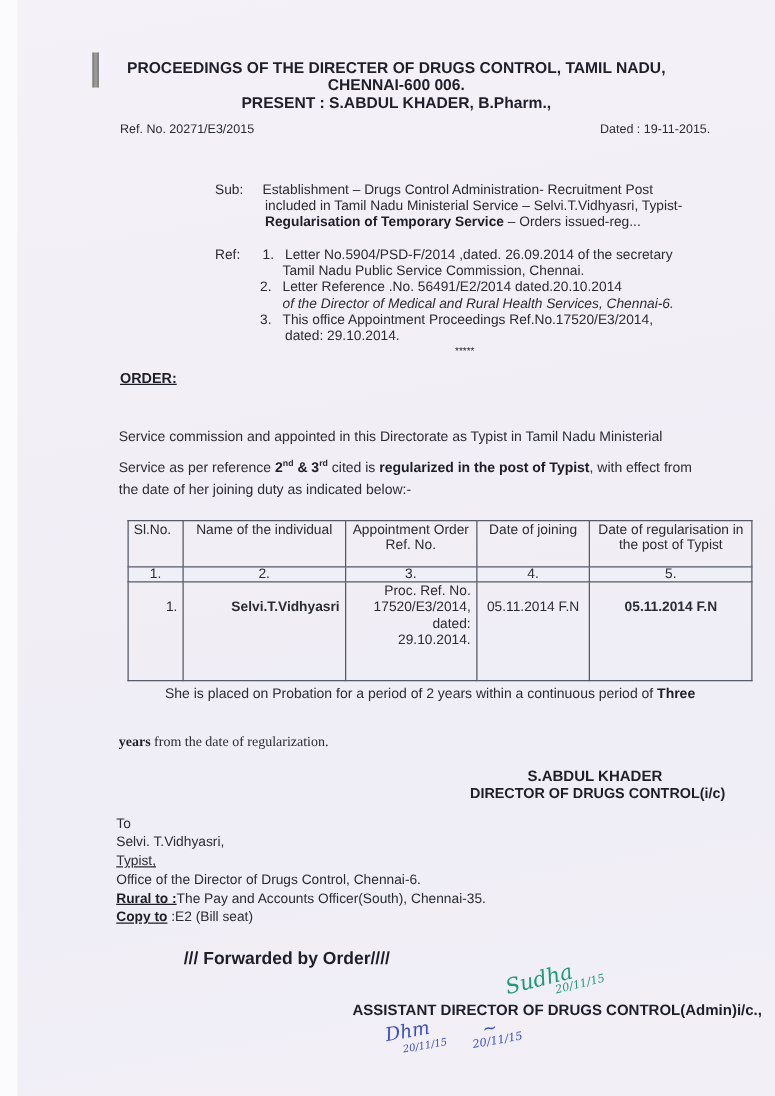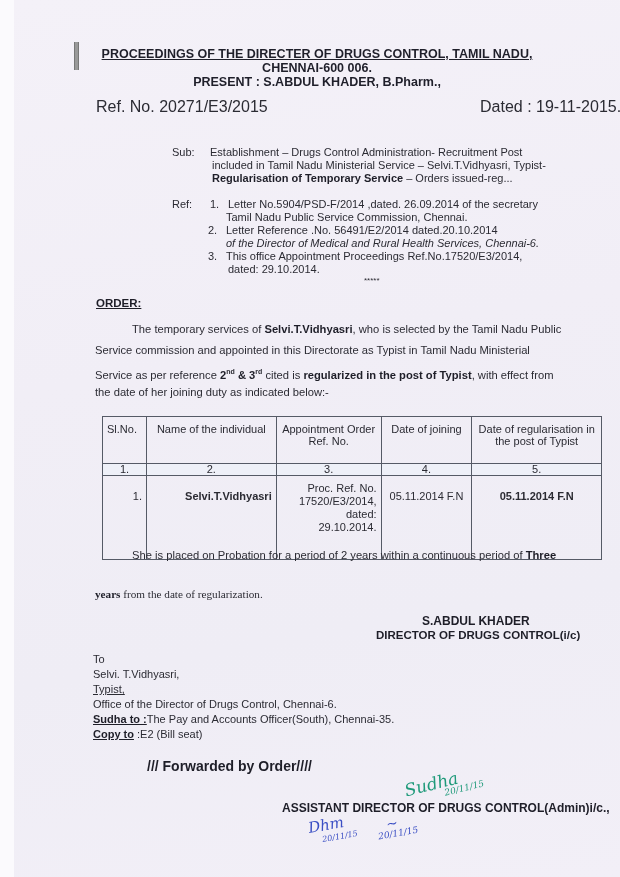--- a/index.html
+++ b/index.html
@@ -12,44 +12,44 @@
   .page {
     position: absolute; left: 14px; top: 0; width: 606px; height: 877px;
     background: linear-gradient(170deg, #f4f1f8 0%, #f1eef6 40%, #efedf5 70%, #f2eff7 100%);
   }
   .abs { position: absolute; white-space: nowrap; }
   .punch {
     position: absolute; left: 60px; top: 42px; width: 3px; height: 28px;
     border-left: 1px solid #777; border-right: 1px solid #777; background: #999;
   }
   .hdr { font-weight: bold; font-size: 12.5px; color: #1f1f2a; text-align: center; width: 100%; left: 0; }
-  .t12 { font-size: 16px; }
+  .t12 { font-size: 10px; }
   .t115 { font-size: 11px; }
   b, .b { font-weight: bold; color: #1e1e28; }
   .u { text-decoration: underline; font-weight: bold; color: #1e1e28; }
   .para { font-size: 11.2px; line-height: 21px; }
   table.grid {
     position: absolute; left: 88px; top: 416px; width: 500px;
     border-collapse: collapse; font-size: 11px; color: #2b2b33;
   }
   table.grid td {
-    border: 1px solid #555a66; padding: 6px 4px; vertical-align: top;
+    border: 1px solid #555a66; padding: 1px 4px; vertical-align: top;
   }
   table.grid .h td { text-align: center; height: 34px; }
   table.grid .n td { text-align: center; height: 11px; line-height: 11px; padding: 0 4px; background: #eef0f8; }
   table.grid .d td { height: 63px; text-align: right; }
   .sig { font-family: "DejaVu Serif", serif; font-style: italic; }
 </style>
 </head>
 <body>
 
 <div class="page">
   <div class="punch"></div>
 
-  <div class="abs hdr" style="top:47px;text-decoration:underline;">PROCEEDINGS OF THE DIRECTER OF DRUGS CONTROL, TAMIL NADU,</div>
+  <div class="abs hdr" style="top:47px;">PROCEEDINGS OF THE DIRECTER OF DRUGS CONTROL, TAMIL NADU,</div>
   <div class="abs hdr" style="top:61px;">CHENNAI-600 006.</div>
   <div class="abs hdr" style="top:75px;">PRESENT : S.ABDUL KHADER, B.Pharm.,</div>
 
   <div class="abs t12" style="left:82px;top:98px;">Ref. No. 20271/E3/2015</div>
   <div class="abs t12" style="left:466px;top:98px;">Dated : 19-11-2015.</div>
 
   <div>
     <div class="abs t115" style="left:158px;top:146px;">Sub:</div>
     <div class="abs t115" style="left:196px;top:146px;">Establishment – Drugs Control Administration- Recruitment  Post</div>
     <div class="abs t115" style="left:198px;top:159px;">included in Tamil Nadu Ministerial Service – Selvi.T.Vidhyasri, Typist-</div>
@@ -65,21 +65,20 @@
     <div class="abs t115" style="left:212px;top:224px;text-align:right;">Letter Reference .No. 56491/E2/2014 dated.20.10.2014</div>
     <div class="abs t115" style="left:212px;top:237px;font-style:italic;">of the Director of  Medical and Rural Health Services, Chennai-6.</div>
     <div class="abs t115" style="left:194px;top:250px;">3.</div>
     <div class="abs t115" style="left:212px;top:250px;">This office  Appointment Proceedings Ref.No.17520/E3/2014,</div>
     <div class="abs t115" style="left:214px;top:263px;">dated: 29.10.2014.</div>
     <div class="abs" style="left:350px;top:276px;font-size:8px;">*****</div>
   </div>
 
   <div class="abs u" style="left:82px;top:297px;font-size:11.5px;">ORDER:</div>
 
-  <div class="abs para" style="left:118px;top:319px;"><span>The temporary  services of </span><b>Selvi.T.Vidhyasri</b><span>,  who is selected by the Tamil Nadu Public</span></div>
   <div class="abs para" style="left:81px;top:340px;">Service  commission   and  appointed   in  this  Directorate  as  Typist  in  Tamil  Nadu  Ministerial</div>
   <div class="abs para" style="left:81px;top:361px;"><span>Service as per reference  </span><b>2</b><sup style="font-size:7px;font-weight:bold;">nd</sup><b> &amp; </b><b>3</b><sup style="font-size:7px;font-weight:bold;">rd</sup><span>  cited is </span><b>regularized in the post of Typist</b><span>, with effect from</span></div>
   <div class="abs para" style="left:81px;top:382px;">the date of her joining duty as indicated below:-</div>
 
   <table class="grid">
     <colgroup>
       <col style="width:44px">
         <col style="width:130px">
         <col style="width:105px">
         <col style="width:91px">
@@ -118,21 +117,21 @@
   <div class="abs para" style="left:118px;top:545px;"><span>She is placed on Probation for a period of 2 years within a continuous period of </span><b>Three</b></div>
   <div class="abs para" style="left:81px;top:584px;font-family:Liberation Serif, serif;"><b>years</b><span> from the date of regularization.</span></div>
 
   <div class="abs b" style="left:408px;top:614px;font-size:12px;">S.ABDUL KHADER</div>
   <div class="abs b" style="left:362px;top:629px;font-size:11.5px;">DIRECTOR OF DRUGS CONTROL(i/c)</div>
 
   <div class="abs t115" style="left:79px;top:653px;">To</div>
   <div class="abs t115" style="left:79px;top:668px;">Selvi. T.Vidhyasri,</div>
   <div class="abs t115" style="left:79px;top:683px;text-decoration:underline;">Typist,</div>
   <div class="abs t115" style="left:79px;top:698px;">Office of the Director of Drugs Control,  Chennai-6.</div>
-  <div class="abs t115" style="left:79px;top:713px;"><span class="u">Sudha to :</span><span>The Pay and Accounts Officer(South), Chennai-35.</span></div>
+  <div class="abs t115" style="left:79px;top:713px;"><span class="u">Rural to :</span><span>The Pay and Accounts Officer(South), Chennai-35.</span></div>
   <div class="abs t115" style="left:79px;top:728px;"><span class="u">Copy to</span><span> :E2 (Bill seat)</span></div>
 
   <div class="abs b" style="left:133px;top:758px;font-size:14px;">/// Forwarded by Order////</div>
 
   <div class="abs sig" style="left:390px;top:774px;font-size:17px;color:#1f9a7a;transform:rotate(-14deg);">Sudha</div>
   <div class="abs sig" style="left:430px;top:783px;font-size:9px;color:#1f9a7a;transform:rotate(-14deg);">20/11/15</div>
 
   <div class="abs b" style="left:268px;top:801px;font-size:12px;">ASSISTANT DIRECTOR OF DRUGS CONTROL(Admin)i/c.,</div>
 
   <div class="abs sig" style="left:294px;top:816px;font-size:15px;color:#3b4fc4;transform:rotate(-10deg);">Dhm</div>

